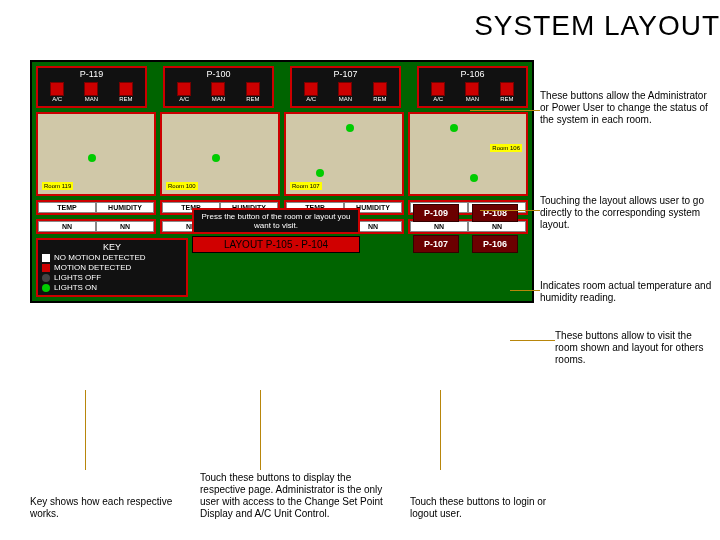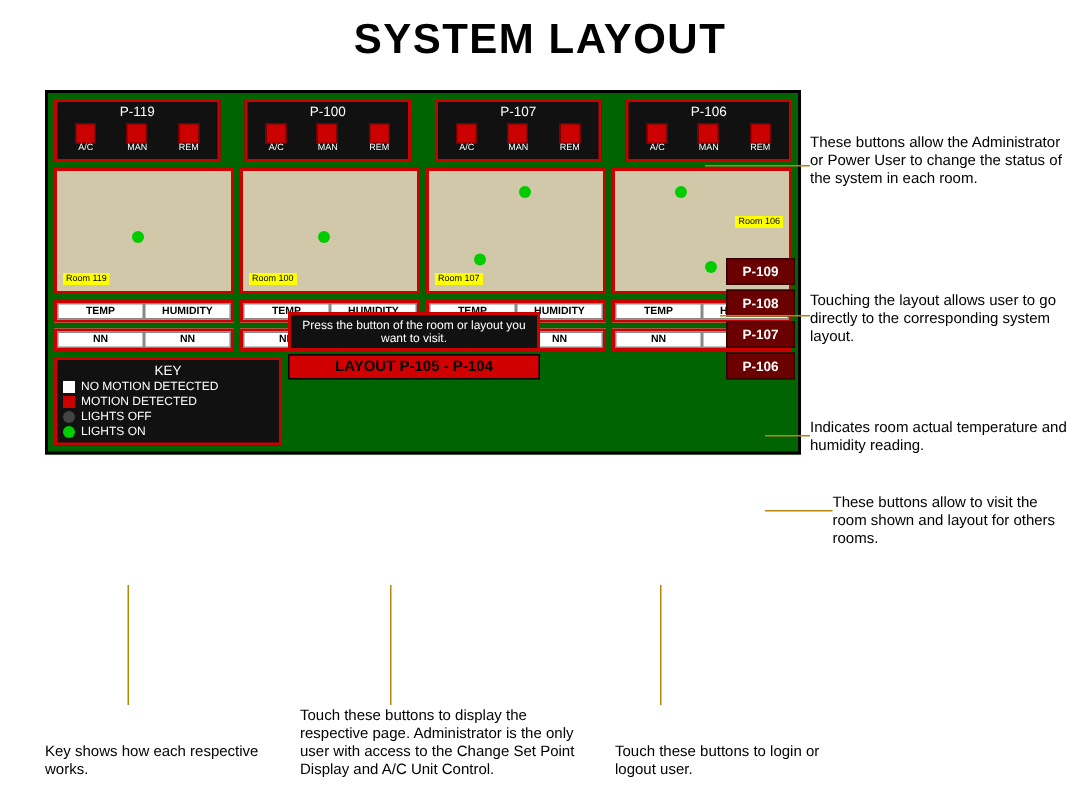--- a/index.html
+++ b/index.html
@@ -1,16 +1,16 @@
 <!DOCTYPE html>
 <html><head>
 <meta charset="utf-8">
 <style>
 body{margin:0;font-family:Arial,Helvetica,sans-serif;background:#fff;width:720px;height:540px;position:relative;overflow:hidden}
-.title{font-size:28px;font-weight:700;text-align:center;letter-spacing:1px;margin:10px 0 8px}
+.title{font-size:28px;font-weight:400;text-align:right;letter-spacing:1px;margin:10px 0 8px}
 .panel{position:absolute;left:30px;top:60px;width:500px;border:2px solid #000;background:#006400}
 .hdr{background:#d00000;border:1px solid #000;color:#000;font-weight:700;text-align:center;font-size:12px;padding:2px 6px;margin:4px auto;width:170px}
 .rooms{display:flex;gap:16px;padding:4px}
 .room{flex:1;border:2px solid #c00;background:#111}
 .rname{color:#fff;font-size:9px;text-align:center;padding:1px 0}
 .ctrlrow{display:flex;justify-content:space-around;padding:2px 2px 4px}
 .btn{width:12px;height:12px;background:#c00;border:1px solid #700}
 .lbl{color:#fff;font-size:6px;text-align:center}
 .plan-row{display:flex;gap:4px;padding:0 4px 4px}
 .plan{flex:1;height:80px;border:2px solid #c00;background:#d0c8a8;position:relative}
@@ -18,22 +18,22 @@
 .tag{position:absolute;background:#ff0;font-size:6px;padding:1px 2px}
 .th-row{display:flex;gap:4px;padding:0 4px 4px}
 .th{flex:1;border:2px solid #c00;background:#fff;display:flex}
 .th div{flex:1;text-align:center;font-size:7px;font-weight:700;border:1px solid #888;padding:1px 0}
 .keybox{border:2px solid #c00;background:#111;color:#fff;font-size:8px;padding:2px 4px;margin:0 4px 4px;width:140px}
 .keybox .kt{font-weight:400;text-align:center;font-size:9px}
 .ki{display:flex;align-items:center;gap:4px;margin:1px 0}
 .sq{width:8px;height:8px}
 .mid{position:absolute;left:160px;bottom:48px;width:168px}
 .mid .hint{background:#111;color:#fff;font-size:8px;text-align:center;padding:2px;border:2px solid #c00}
-.mid .hdr2{background:#d00000;color:#000;font-weight:700;font-size:10px;text-align:center;padding:2px;border:1px solid #000;margin-top:2px}
-.pgrid{position:absolute;right:2px;bottom:48px;display:grid;grid-template-columns:1fr;gap:3px}
+.mid .hdr2{background:#d00000;color:#000;font-weight:400;font-size:10px;text-align:center;padding:2px;border:1px solid #000;margin-top:2px}
+.pgrid{position:absolute;right:14px;bottom:48px;display:grid;grid-template-columns:1fr 1fr;gap:13px}
 .pbtn{background:#6b0000;color:#fff;border:1px solid #300;font-size:9px;font-weight:700;text-align:center;padding:3px 10px}
 .nav{display:flex;gap:2px;padding:4px;background:#555;border-top:2px solid #c00}
 .nbtn{flex:1;background:#6b0000;color:#fff;font-size:8px;font-weight:700;text-align:center;padding:5px 2px;border:1px solid #300}
 .ann{position:absolute;font-size:10px;line-height:1.2;width:170px}
 .arr{position:absolute;height:1px;background:#b8860b}
 .arrv{position:absolute;width:1px;background:#b8860b}
 .cap{position:absolute;font-size:10px;line-height:1.2;width:170px;bottom:20px}
 </style>
 </head>
 <body>

